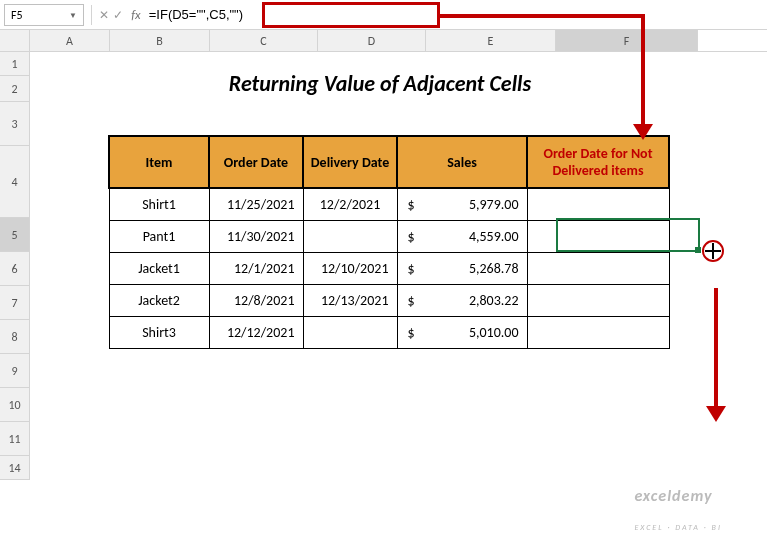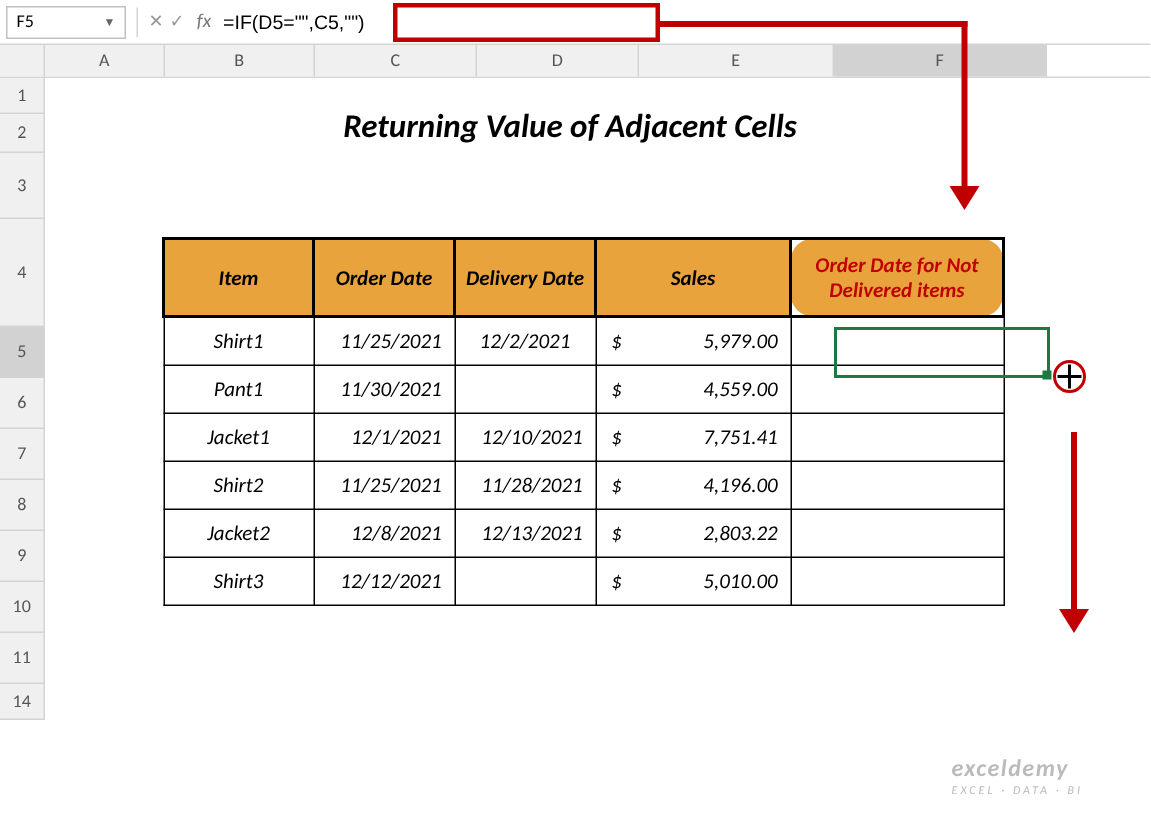--- a/index.html
+++ b/index.html
@@ -19,23 +19,23 @@
 .corner { width: 30px; border-right: 1px solid #d4d4d4; background: #f0f0f0; }
 .col-h { border-right: 1px solid #d4d4d4; background: #f0f0f0; display: flex; align-items: center; justify-content: center; font-size: 12px; color: #555; }
 .col-h.selected { background: #d2d2d2; }
 
 .row-headers { position: absolute; left: 0; top: 22px; width: 30px; }
 .row-h { border-right: 1px solid #d4d4d4; border-bottom: 1px solid #d4d4d4; background: #f0f0f0; display: flex; align-items: center; justify-content: center; font-size: 12px; color: #555; }
 .row-h.selected { background: #d2d2d2; }
 
 .title-cell { position: absolute; left: 30px; top: 40px; width: 700px; text-align: center; font-size: 22px; font-weight: bold; font-style: italic; }
 
-.data-table { position: absolute; left: 108px; top: 128px; border-collapse: collapse; font-style: italic; }
+.data-table { position: absolute; left: 108px; top: 105px; border-collapse: collapse; }
 .data-table th { background: #e8a33d; color: #000; font-weight: bold; font-size: 14px; padding: 8px 6px; border: 2px solid #000; text-align: center; vertical-align: middle; }
-.data-table th.last-col { background: #e8a33d; color: #c00000; border-radius: 15px; }
+.data-table th.last-col { background: #e8a33d; color: #c00000; }
 .data-table td { border: 1px solid #000; font-size: 14px; padding: 4px 8px; height: 32px; text-align: center; background: #fff; }
 .data-table td.sales { text-align: left; padding-left: 10px; }
 .data-table td.sales .dollar { float: left; }
 .data-table td.sales .amount { float: right; }
 .data-table .col-item { width: 100px; }
 .data-table .col-date { width: 94px; }
 .data-table .col-sales { width: 130px; }
 .data-table .col-last { width: 142px; }
 
 .active-cell { position: absolute; border: 2px solid #1a7a41; background: transparent; pointer-events: none; z-index: 5; }
@@ -132,31 +132,21 @@
             <span class="amount">4,559.00</span>
           </td>
           <td></td>
         </tr>
         <tr>
           <td>Jacket1</td>
           <td style="text-align: right;">12/1/2021</td>
           <td style="text-align: right;">12/10/2021</td>
           <td class="sales">
             <span class="dollar">$</span>
-            <span class="amount">7,751.41</span>
-          </td>
-          <td></td>
-        </tr>
-        <tr>
-          <td>Shirt2</td>
-          <td style="text-align: right;">11/25/2021</td>
-          <td style="text-align: right;">11/28/2021</td>
-          <td class="sales">
-            <span class="dollar">$</span>
-            <span class="amount">4,196.00</span>
+            <span class="amount">5,268.78</span>
           </td>
           <td></td>
         </tr>
         <tr>
           <td>Jacket2</td>
           <td style="text-align: right;">12/8/2021</td>
           <td style="text-align: right;">12/13/2021</td>
           <td class="sales">
             <span class="dollar">$</span>
             <span class="amount">2,803.22</span>
@@ -191,14 +181,14 @@
   </div>
 
   <div class="arrow-red" style="left:714px; top:258px;">
     <div class="arrow-line-v" style="height:120px; position:absolute; left:0; top:0;"></div>
     <div class="arrow-head down" style="left:-8px; top:118px;"></div>
   </div>
 </div>
 
 <div class="watermark">
   <div style="font-size:16px; font-weight:bold; letter-spacing:1px;">exceldemy</div>
-  <div style="font-size:8px; letter-spacing:2px; text-align:center;">EXCEL · DATA · BI</div>
+  <div style="font-size:8px; letter-spacing:2px; text-align:center;margin-top:17px;">EXCEL · DATA · BI</div>
 </div>
 
 </body></html>

